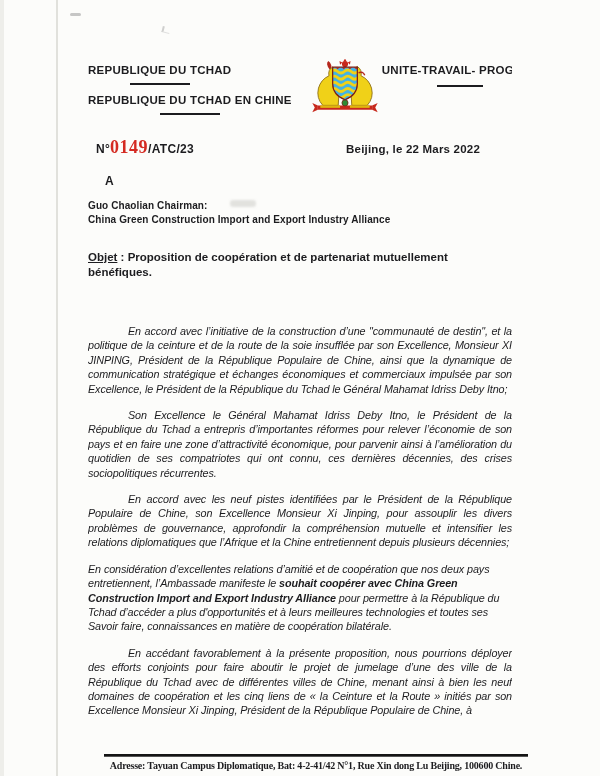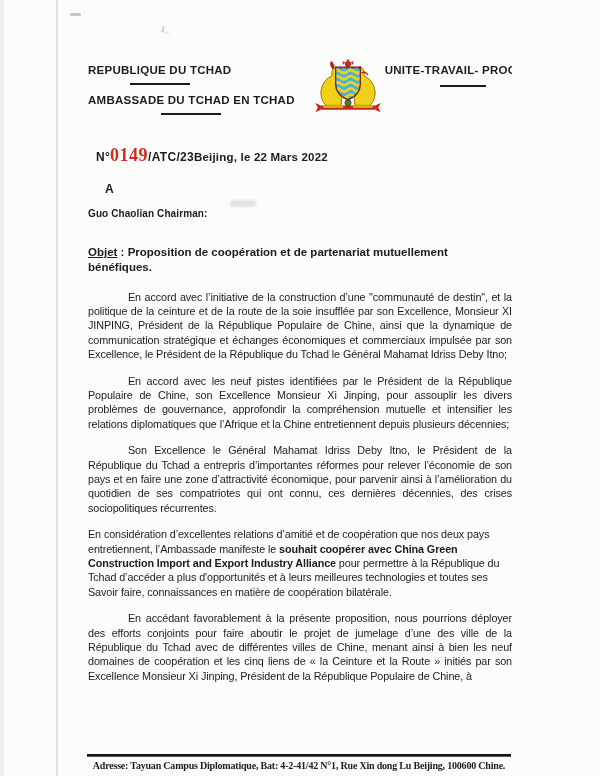--- a/index.html
+++ b/index.html
@@ -17,36 +17,36 @@
 
   .content { position:absolute; left:88px; width:424px; top:0; height:755px; overflow:hidden; }
 
   .header-row { display:flex; justify-content:space-between; align-items:flex-start; margin-top:64px; }
   .title-unit { width:fit-content; }
   .h-title { font-weight:bold; font-size:11.5px; letter-spacing:.25px; white-space:nowrap; }
   .h-rule { height:2px; background:#1c1c1f; width:60px; margin:7px auto 9px; }
   .motto-unit .h-rule { width:46px; margin-top:9px; }
   .emblem { margin-top:-5px; margin-left:16px; flex:0 0 auto; }
 
-  .ref-row { display:flex; justify-content:flex-start; align-items:baseline; margin-top:21px;padding-left:8px; }
+  .ref-row { display:flex; justify-content:space-between; align-items:baseline; margin-top:13px;padding-left:8px; }
   .ref-prefix, .ref-suffix { font-weight:bold; font-size:12px; letter-spacing:.3px; }
   .ref-number { font-family:"Liberation Serif", serif; font-weight:bold; font-size:18px; letter-spacing:.5px; }
   .date { font-weight:bold; font-size:11.5px; letter-spacing:.2px; margin-right:32px; }
 
   .salutation { font-weight:bold; font-size:12px; margin:16px 0 0 17px; }
   .recipient { margin-top:11px; font-weight:bold; font-size:10px; line-height:13.5px; letter-spacing:.1px; }
   .subject { margin-top:24px; font-weight:bold; font-size:11.5px; line-height:15px; }
   .subject .u { text-decoration:underline; }
 
-  .body-text { margin-top:15px; font-size:10.8px; line-height:14.4px; letter-spacing:-0.1px; }
+  .body-text { margin-top:44px; font-size:10.8px; line-height:14.4px; letter-spacing:-0.1px;font-style:italic; }
   .para { text-align:justify; text-indent:40px; margin-bottom:12px; }
   .para.flush { text-indent:0; text-align:left; }
   .b { font-weight:bold; }
 
-  .footer { position:absolute; left:87px; width:424px; top:754px; }
+  .footer { position:absolute; left:104px; width:424px; top:754px; }
   .footer-rule { height:3px; background:#141414; border-bottom:1px solid #555; }
   .footer-addr { margin-top:3px; text-align:center; font-family:"Liberation Serif", serif;
                  font-weight:bold; font-size:10px; white-space:nowrap; letter-spacing:-0.2px; }
 </style>
 </head>
 <body>
 
 <div class="page">
   <div class="scan-edge-far"></div>
   <div class="scan-edge"></div>
@@ -56,21 +56,21 @@
 
   <div class="content">
 
     <div class="header-row">
       <div>
         <div class="title-unit">
           <div class="h-title">REPUBLIQUE DU TCHAD</div>
           <div class="h-rule"></div>
         </div>
         <div class="title-unit">
-          <div class="h-title">AMBASSADE DU TCHAD EN TCHAD</div>
+          <div class="h-title">REPUBLIQUE DU TCHAD EN CHINE</div>
           <div class="h-rule"></div>
         </div>
       </div>
 
       <div class="emblem">
         <svg viewBox="0 0 120 92" width="74" height="57" xmlns="http://www.w3.org/2000/svg">
 
           <path d="M16 75 L104 75 L104 82 L16 82 Z" fill="#c7281c"></path>
           <path d="M16 75 L7 71 L11 78.5 L7 86 L16 82 Z" fill="#c7281c"></path>
           <path d="M104 75 L113 71 L109 78.5 L113 86 L104 82 Z" fill="#c7281c"></path>
@@ -126,30 +126,31 @@
       <div>
         <span class="ref-prefix">N°</span><span class="ref-number" style="color:#d42a22">0149</span><span class="ref-suffix">/ATC/23</span>
       </div>
       <div class="date">Beijing, le 22 Mars 2022</div>
     </div>
 
     <div class="salutation">A</div>
 
     <div class="recipient">
       <div>Guo Chaolian Chairman:</div>
+      <div>China Green Construction Import and Export Industry Alliance</div>
     </div>
 
     <div class="subject">
       <span class="u">Objet</span><span> : </span><span>Proposition de coopération et de partenariat mutuellement bénéfiques.</span>
     </div>
 
     <div class="body-text">
       <p class="para">En accord avec l’initiative de la construction d’une "communauté de destin", et la politique de la ceinture et de la route de la soie insufflée par son Excellence, Monsieur XI JINPING, Président de la République Populaire de Chine, ainsi que la dynamique de communication stratégique et échanges économiques et commerciaux impulsée par son Excellence, le Président de la République du Tchad le Général Mahamat Idriss Deby Itno;</p>
+      <p class="para">Son Excellence le Général Mahamat Idriss Deby Itno, le Président de la République du Tchad a entrepris d’importantes réformes pour relever l’économie de son pays et en faire une zone d’attractivité économique, pour parvenir ainsi à l’amélioration du quotidien de ses compatriotes qui ont connu, ces dernières décennies, des crises sociopolitiques récurrentes.</p>
       <p class="para">En accord avec les neuf pistes identifiées par le Président de la République Populaire de Chine, son Excellence Monsieur Xi Jinping, pour assouplir les divers problèmes de gouvernance, approfondir la compréhension mutuelle et intensifier les relations diplomatiques que l’Afrique et la Chine entretiennent depuis plusieurs décennies;</p>
-      <p class="para">Son Excellence le Général Mahamat Idriss Deby Itno, le Président de la République du Tchad a entrepris d’importantes réformes pour relever l’économie de son pays et en faire une zone d’attractivité économique, pour parvenir ainsi à l’amélioration du quotidien de ses compatriotes qui ont connu, ces dernières décennies, des crises sociopolitiques récurrentes.</p>
       <p class="para flush"><span>En considération d’excellentes relations d’amitié et de coopération que nos deux pays entretiennent, l’Ambassade manifeste le </span><span class="b">souhait coopérer avec  China Green Construction Import and Export Industry Alliance</span><span> pour permettre à la République du Tchad d’accéder a plus d'opportunités et à leurs meilleures technologies et toutes ses Savoir faire, connaissances en matière de coopération bilatérale.</span></p>
       <p class="para">En accédant favorablement à la présente proposition, nous pourrions déployer des efforts conjoints pour faire aboutir le projet de jumelage d’une des ville de la République du Tchad avec de différentes villes de Chine, menant ainsi à bien les neuf domaines de coopération et les cinq liens de « la Ceinture et la Route » initiés par son Excellence Monsieur Xi Jinping, Président de la République Populaire de Chine, à</p>
     </div>
   </div>
 
   <div class="footer">
     <div class="footer-rule"></div>
     <div class="footer-addr">Adresse: Tayuan Campus Diplomatique, Bat: 4-2-41/42 N°1, Rue Xin dong Lu Beijing, 100600 Chine.</div>
   </div>
 </div>

